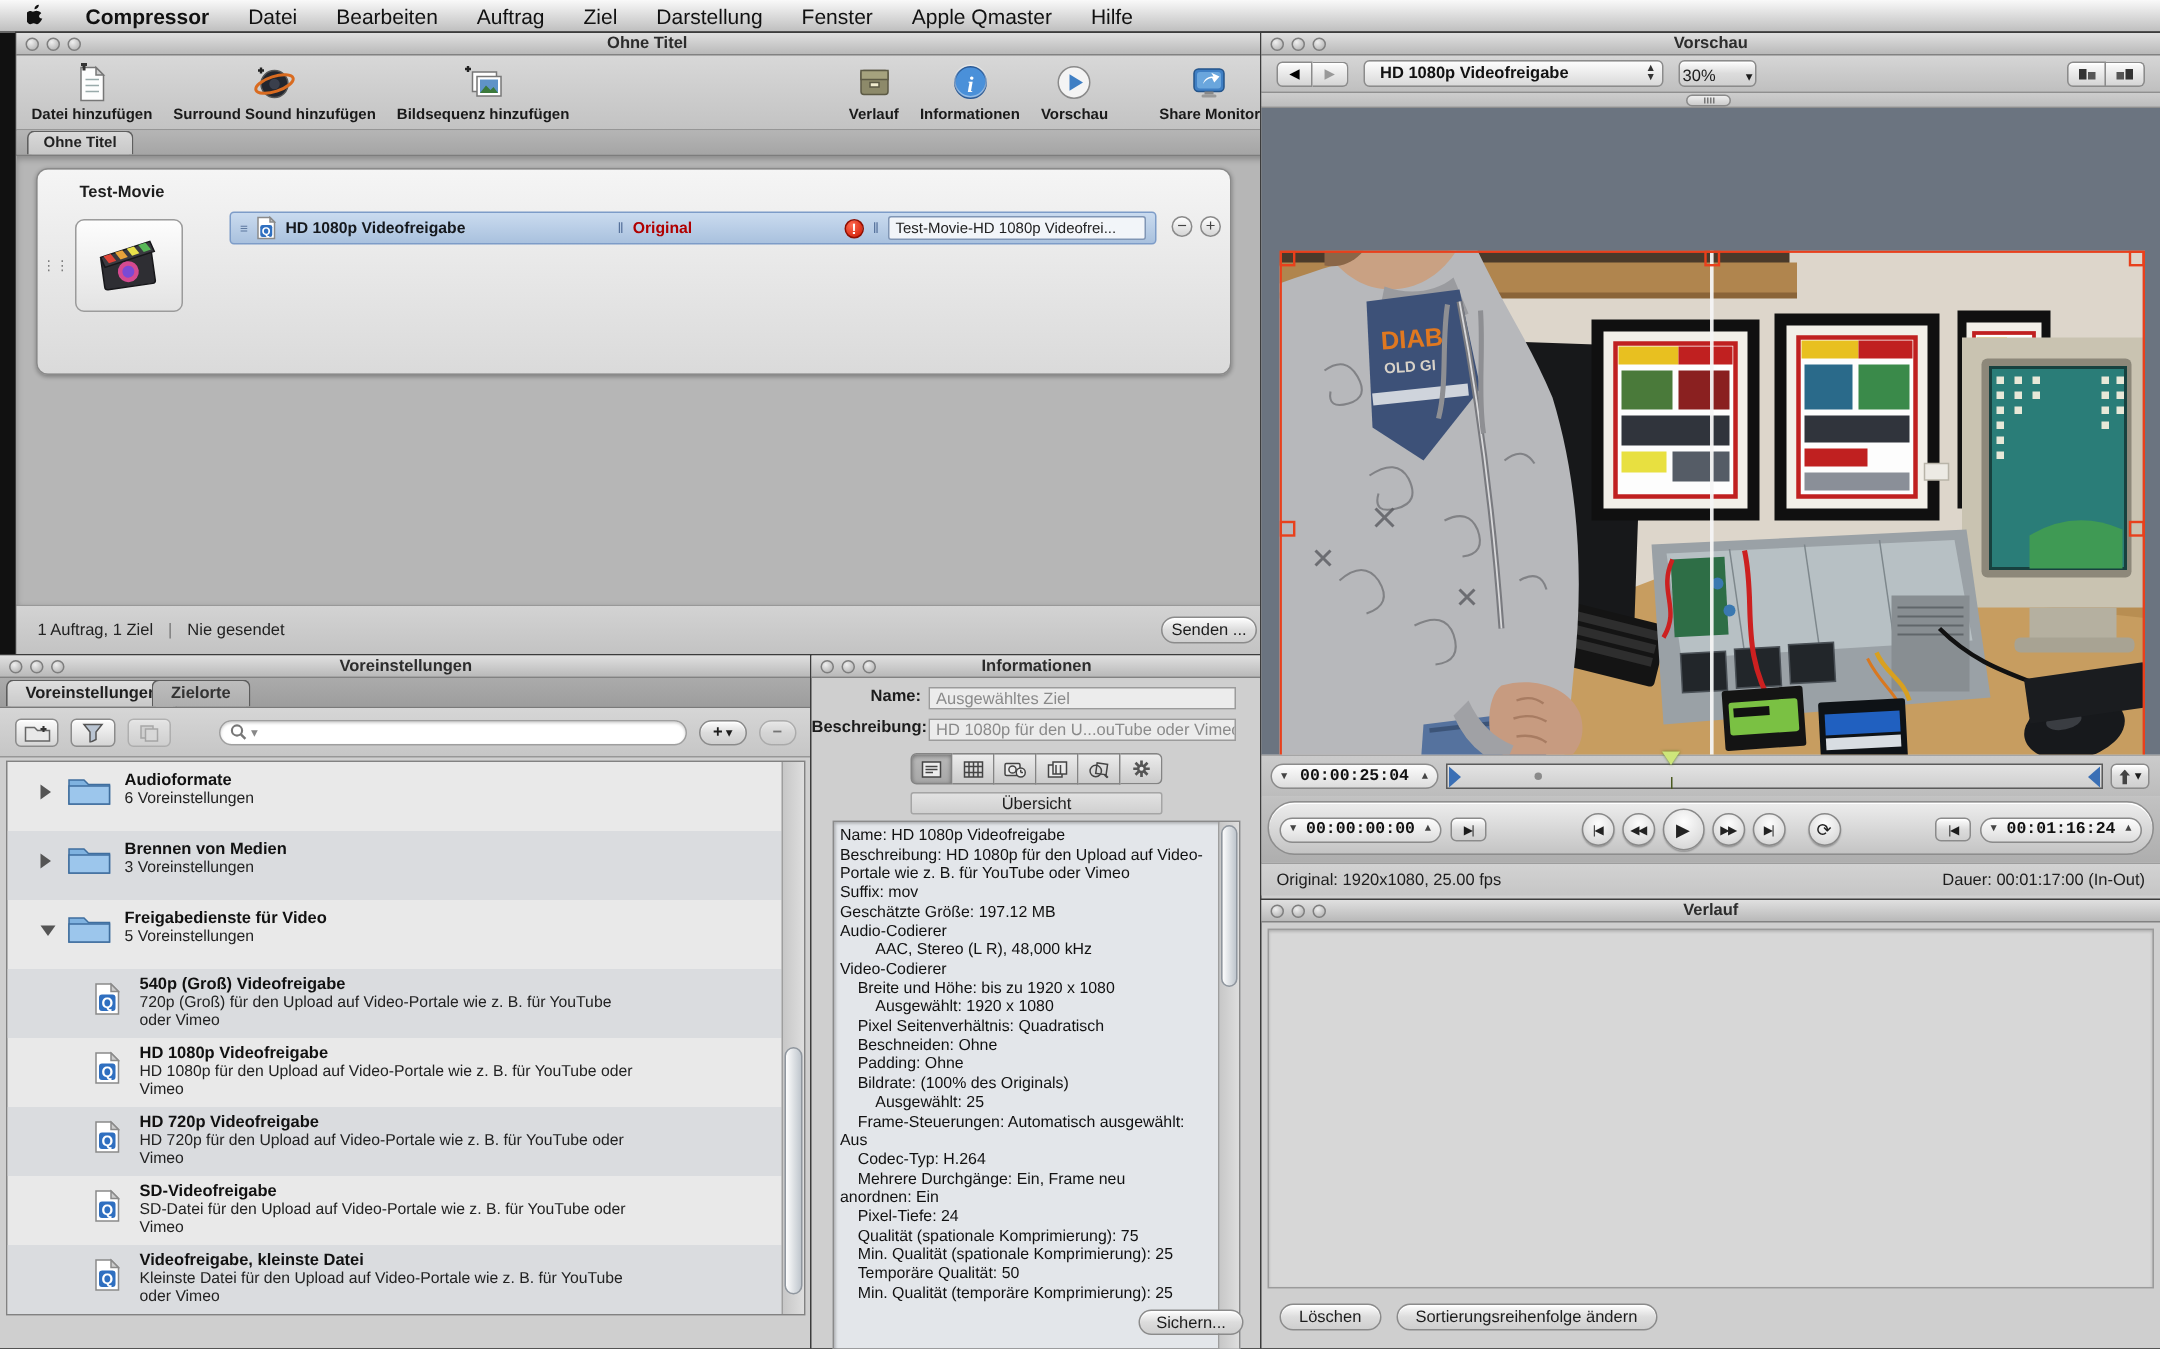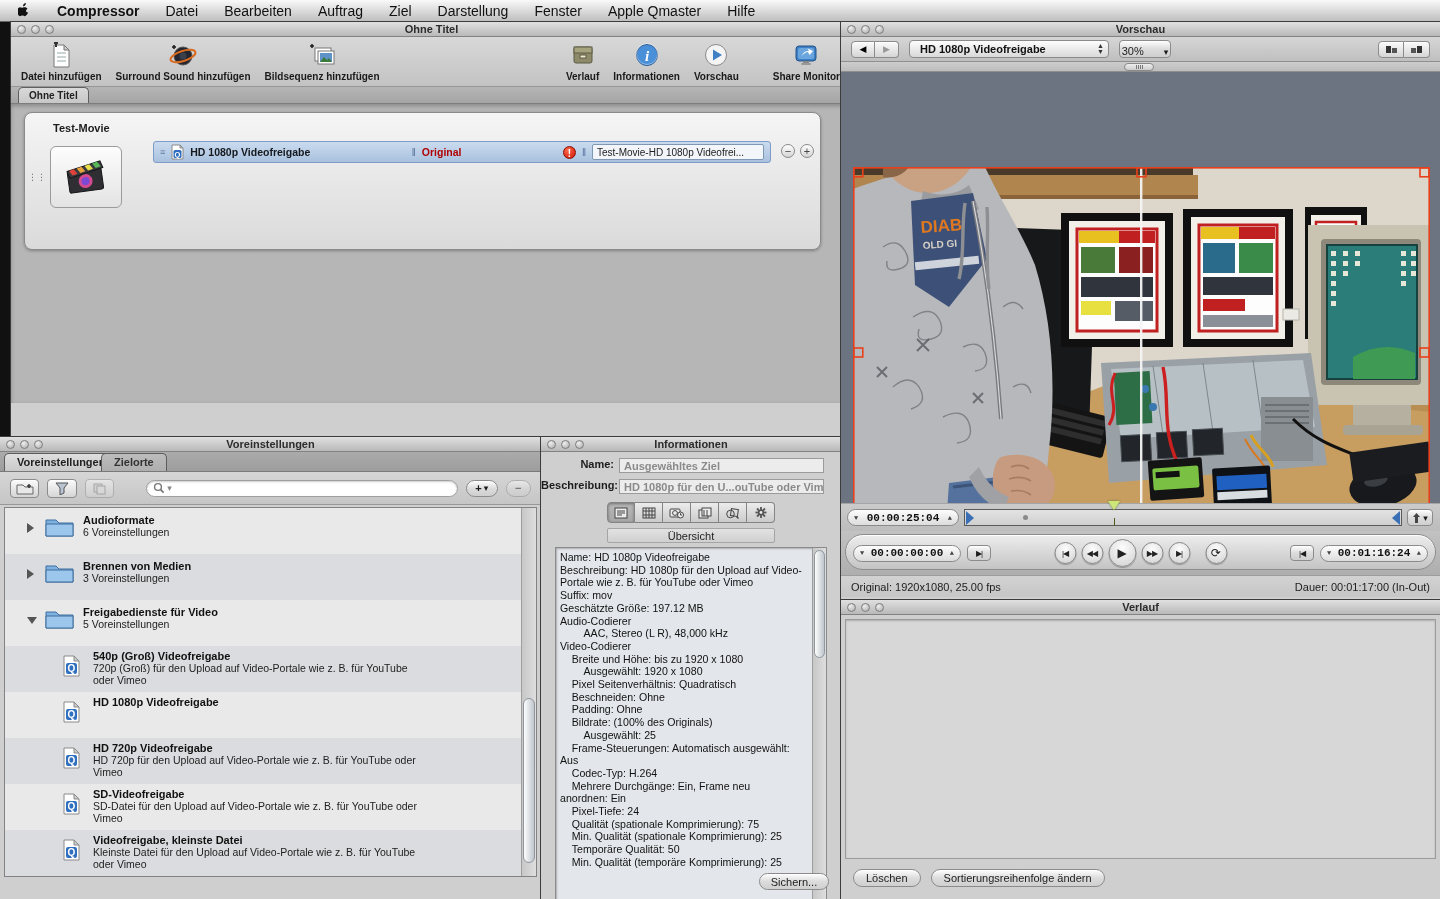--- a/index.html
+++ b/index.html
@@ -123,21 +123,21 @@
     background:linear-gradient(90deg,#c7c7c7,#dedede); border-left:1px solid #9e9e9e; }
   .vthumb { position:absolute; left:1px; width:12px; border-radius:6px;
     background:linear-gradient(90deg,#fdfdfd,#bfc6cd); border:1px solid #8f969e; }
 
   
   #info { left:541px; top:437px; width:300px; height:462px; }
   .irow { display:flex; align-items:flex-start; margin-top:6px; }
   .ilabel { width:78px; text-align:right; font-size:11px; font-weight:bold; color:#1c1c1c;
     padding-right:5px; }
   .ifield { width:205px; height:15px; background:#ececec; border:1px solid #9b9b9b;
-    font-size:11px; color:#8a8a8a; line-height:14px; padding:0 4px; white-space:nowrap; overflow:hidden;font-weight:bold; }
+    font-size:11px; color:#8a8a8a; line-height:14px; padding:0 4px; white-space:nowrap; overflow:hidden; }
   .seg-row { display:flex; justify-content:center; margin-top:8px; }
   .seg { width:28px; height:21px; border:1px solid #848484; border-left:none;
     background:linear-gradient(#ececec,#cbcbcb); display:flex; align-items:center; justify-content:center; }
   .seg:first-child { border-left:1px solid #848484; border-radius:4px 0 0 4px; }
   .seg:last-child { border-radius:0 4px 4px 0; }
   .seg.active { background:linear-gradient(#b9b9b9,#a7a7a7); box-shadow:inset 0 1px 3px rgba(0,0,0,.4); }
   .seg-caption { margin:5px auto 0 auto; width:168px; height:15px; text-align:center;
     font-size:11px; color:#1e1e1e; background:linear-gradient(#e2e2e2,#d0d0d0);
     border:1px solid #a5a5a5; border-radius:2px; line-height:14px; }
   .overview { position:absolute; left:14px; top:110px; width:272px; height:368px;
@@ -391,20 +391,26 @@
           <span class="tdivider">‖</span>
           <span class="target-file">Test-Movie-HD 1080p Videofrei...</span>
         </div>
         <div class="pm-group">
           <span class="round-pm">−</span>
           <span class="round-pm">+</span>
         </div>
       </div>
     </div>
 
+    <div class="batch-status">
+      <span>1 Auftrag, 1 Ziel</span>
+      <span style="color:#777">|</span>
+      <span>Nie gesendet</span>
+      <span class="aqua-btn send">Senden ...</span>
+    </div>
   </div>
 
   <div class="win" id="presets">
     <div class="titlebar">
       <div class="lights">
         <span class="light"></span>
         <span class="light"></span>
         <span class="light"></span>
       </div>
       <span class="title">Voreinstellungen</span>
@@ -511,20 +517,21 @@
           <span class="preset-ic">
             <svg width="17" height="22" viewBox="0 0 17 22">
                 <path d="M1 1h10l5 5v15H1z" fill="#fff" stroke="#8a8a8a"></path>
                 <path d="M11 1l5 5h-5z" fill="#ccc" stroke="#8a8a8a"></path>
                 <rect x="3" y="8" width="11" height="11" rx="2" fill="#2f6fc0"></rect>
                 <text x="8.5" y="17" text-anchor="middle" font-size="10" font-weight="bold" fill="#fff" font-family="Liberation Sans, sans-serif">Q</text>
               </svg>
           </span>
           <span class="ptext">
               <div class="pname">HD 1080p Videofreigabe</div>
+              <div class="pdesc">HD 1080p für den Upload auf Video-Portale wie z. B. für YouTube oder Vimeo</div>
             </span>
         </div>
         <div class="prow alt">
           <span class="preset-ic">
             <svg width="17" height="22" viewBox="0 0 17 22">
                 <path d="M1 1h10l5 5v15H1z" fill="#fff" stroke="#8a8a8a"></path>
                 <path d="M11 1l5 5h-5z" fill="#ccc" stroke="#8a8a8a"></path>
                 <rect x="3" y="8" width="11" height="11" rx="2" fill="#2f6fc0"></rect>
                 <text x="8.5" y="17" text-anchor="middle" font-size="10" font-weight="bold" fill="#fff" font-family="Liberation Sans, sans-serif">Q</text>
               </svg>

